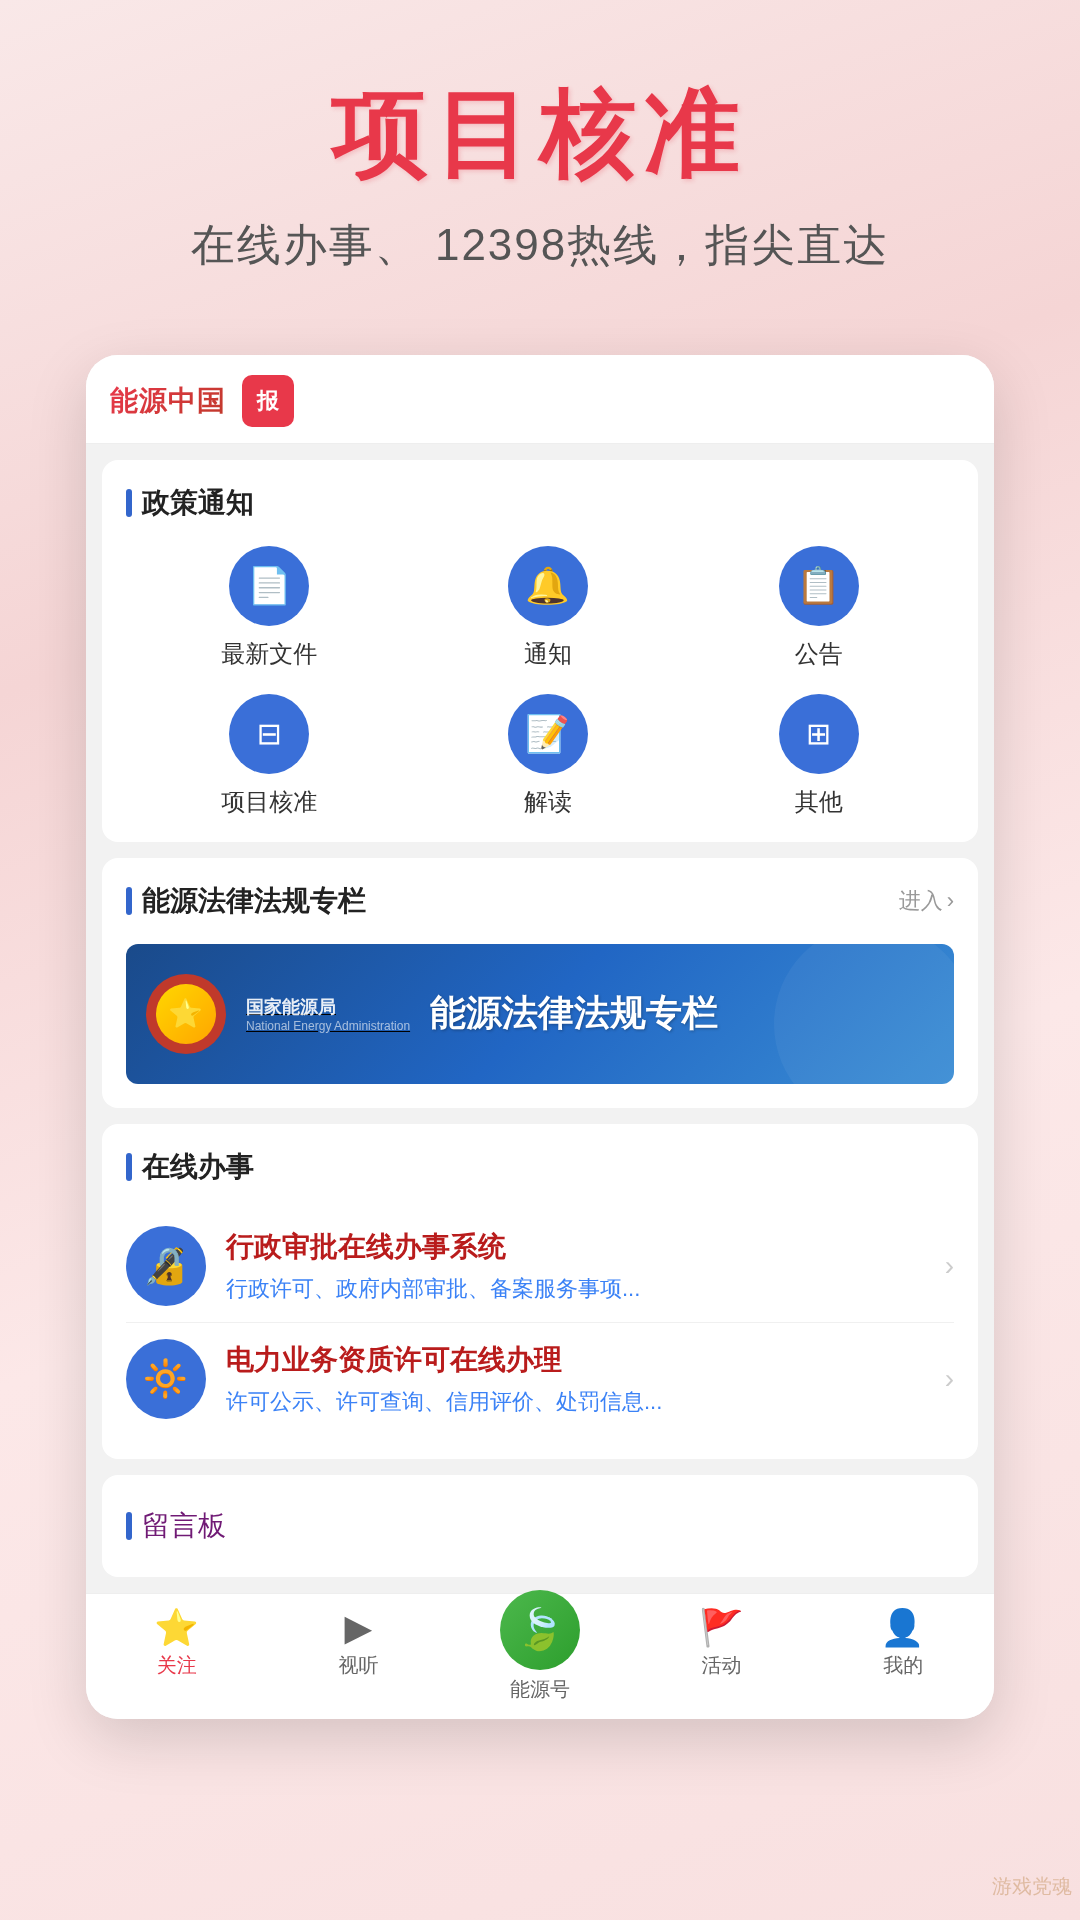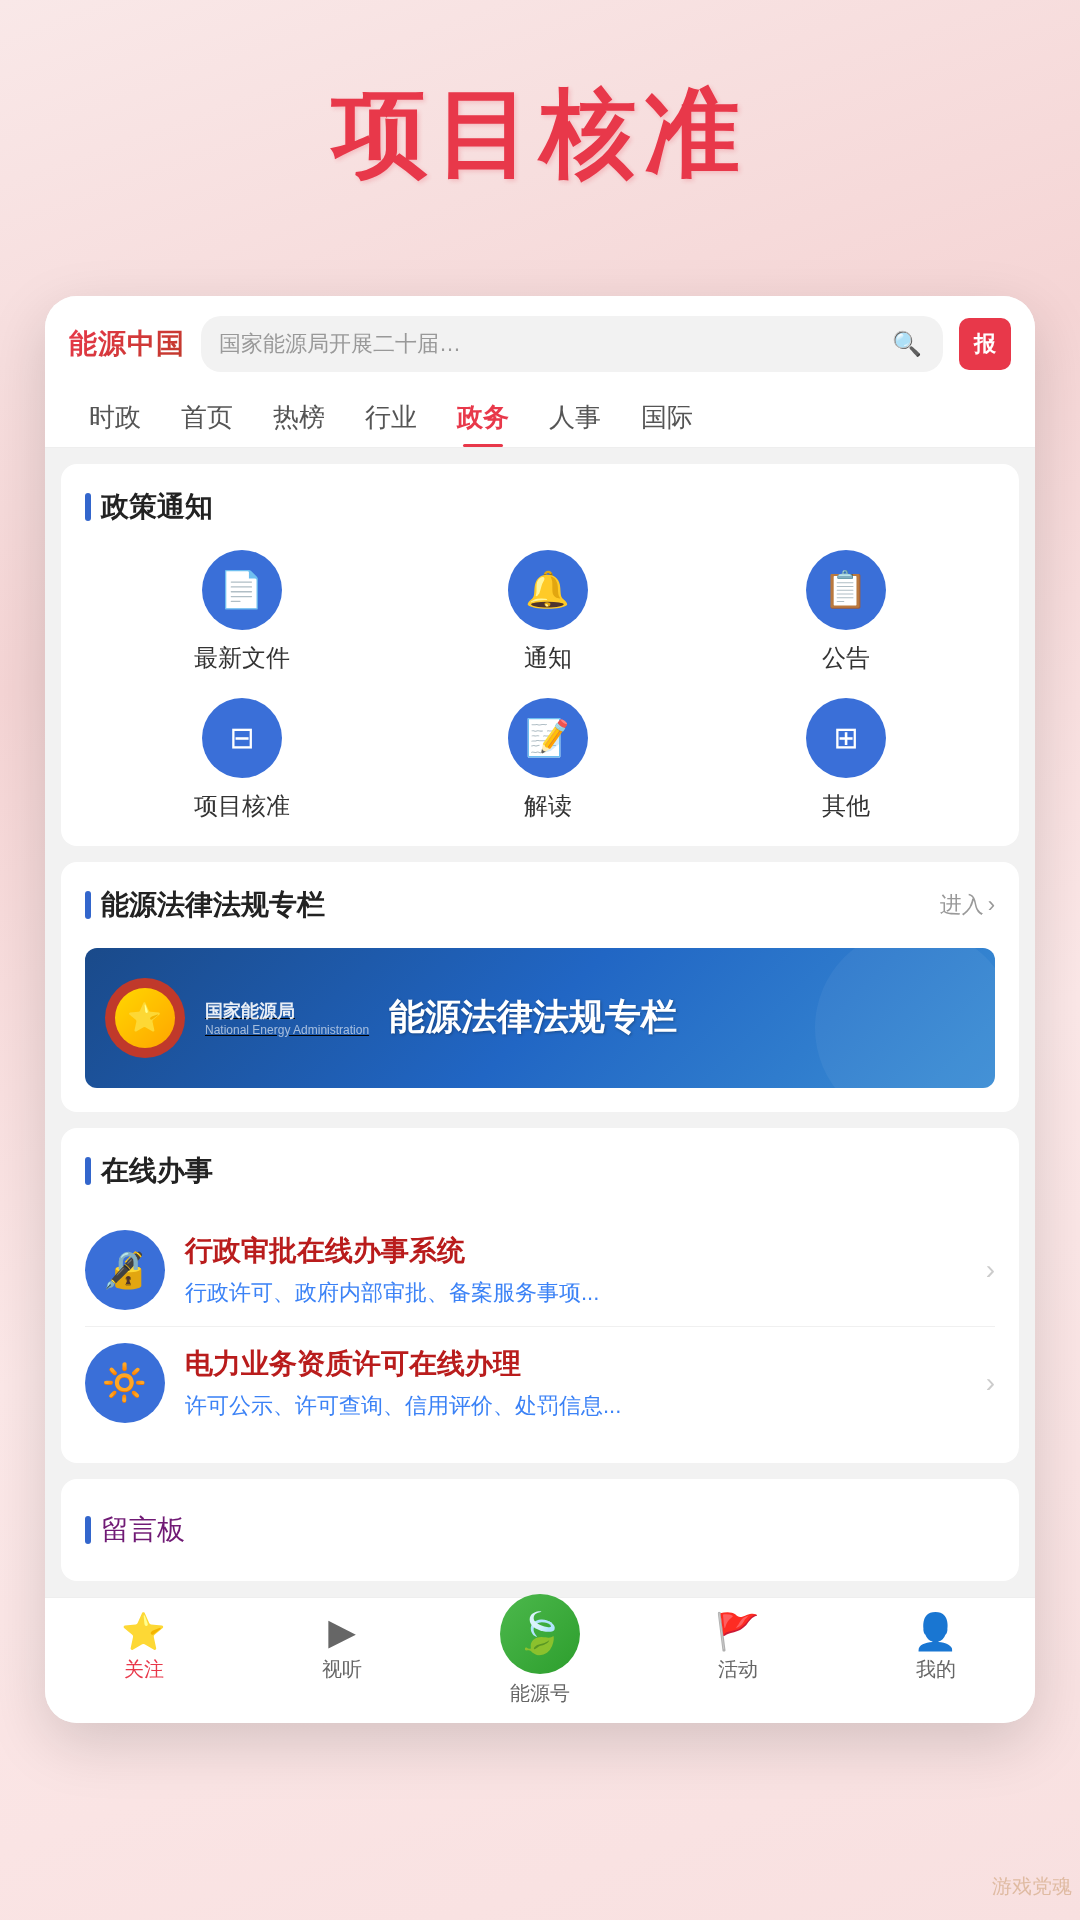--- a/index.html
+++ b/index.html
@@ -29,21 +29,21 @@
 
     .hero-subtitle {
       font-size: 44px;
       color: #555;
       font-weight: 400;
       letter-spacing: 2px;
     }
 
     .app-container {
       margin: 40px auto;
-      width: 990px;
+      width: 908px;
       background: #f5f5f5;
       border-radius: 32px;
       overflow: hidden;
       box-shadow: 0 20px 60px rgba(0,0,0,0.15);
     }
 
     
     .app-header {
       background: #fff;
       padding: 20px 24px 0;
@@ -406,43 +406,31 @@
       height: 28px;
       background: #3366cc;
       border-radius: 3px;
     }
   </style>
 </head>
 <body>
 
 <div class="hero-section">
   <div class="hero-title">项目核准</div>
+  <div class="hero-subtitle">在线办事、 12398热线，指尖直达</div>
 </div>
 
 <div class="app-container">
 
   <div class="app-header">
     <div class="app-header-top">
       <div class="app-logo">能源中国</div>
-      <div class="app-search-bar">
-        <span class="app-search-text">国家能源局开展二十届…</span>
-        <div class="search-icon-btn">🔍</div>
-      </div>
       <div class="app-avatar">报</div>
     </div>
 
-    <div class="nav-tabs">
-      <div class="nav-tab">时政</div>
-      <div class="nav-tab">首页</div>
-      <div class="nav-tab">热榜</div>
-      <div class="nav-tab">行业</div>
-      <div class="nav-tab active">政务</div>
-      <div class="nav-tab">人事</div>
-      <div class="nav-tab">国际</div>
-    </div>
   </div>
 
   <div class="content-area">
 
     <div class="section-card">
       <div class="section-title">政策通知</div>
       <div class="policy-grid">
         <div class="policy-row">
           <div class="policy-item">
             <div class="policy-icon">📄</div>

